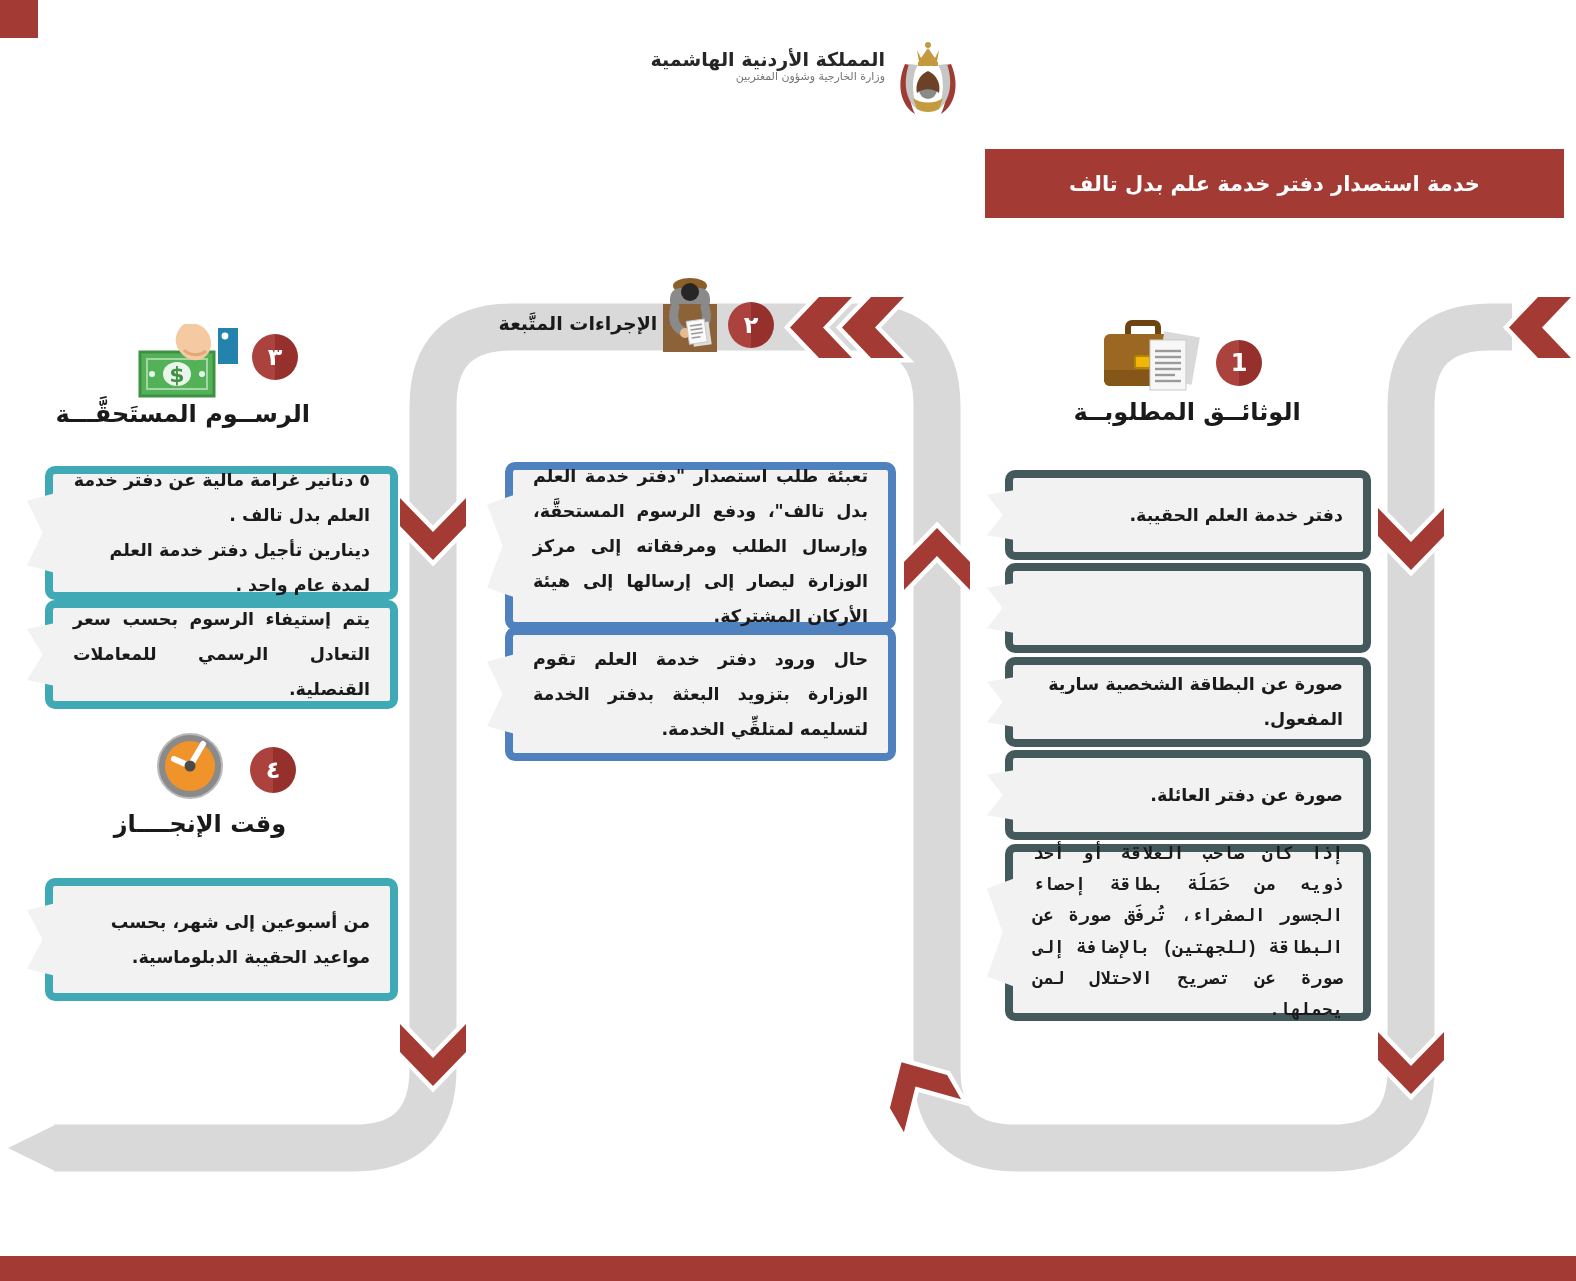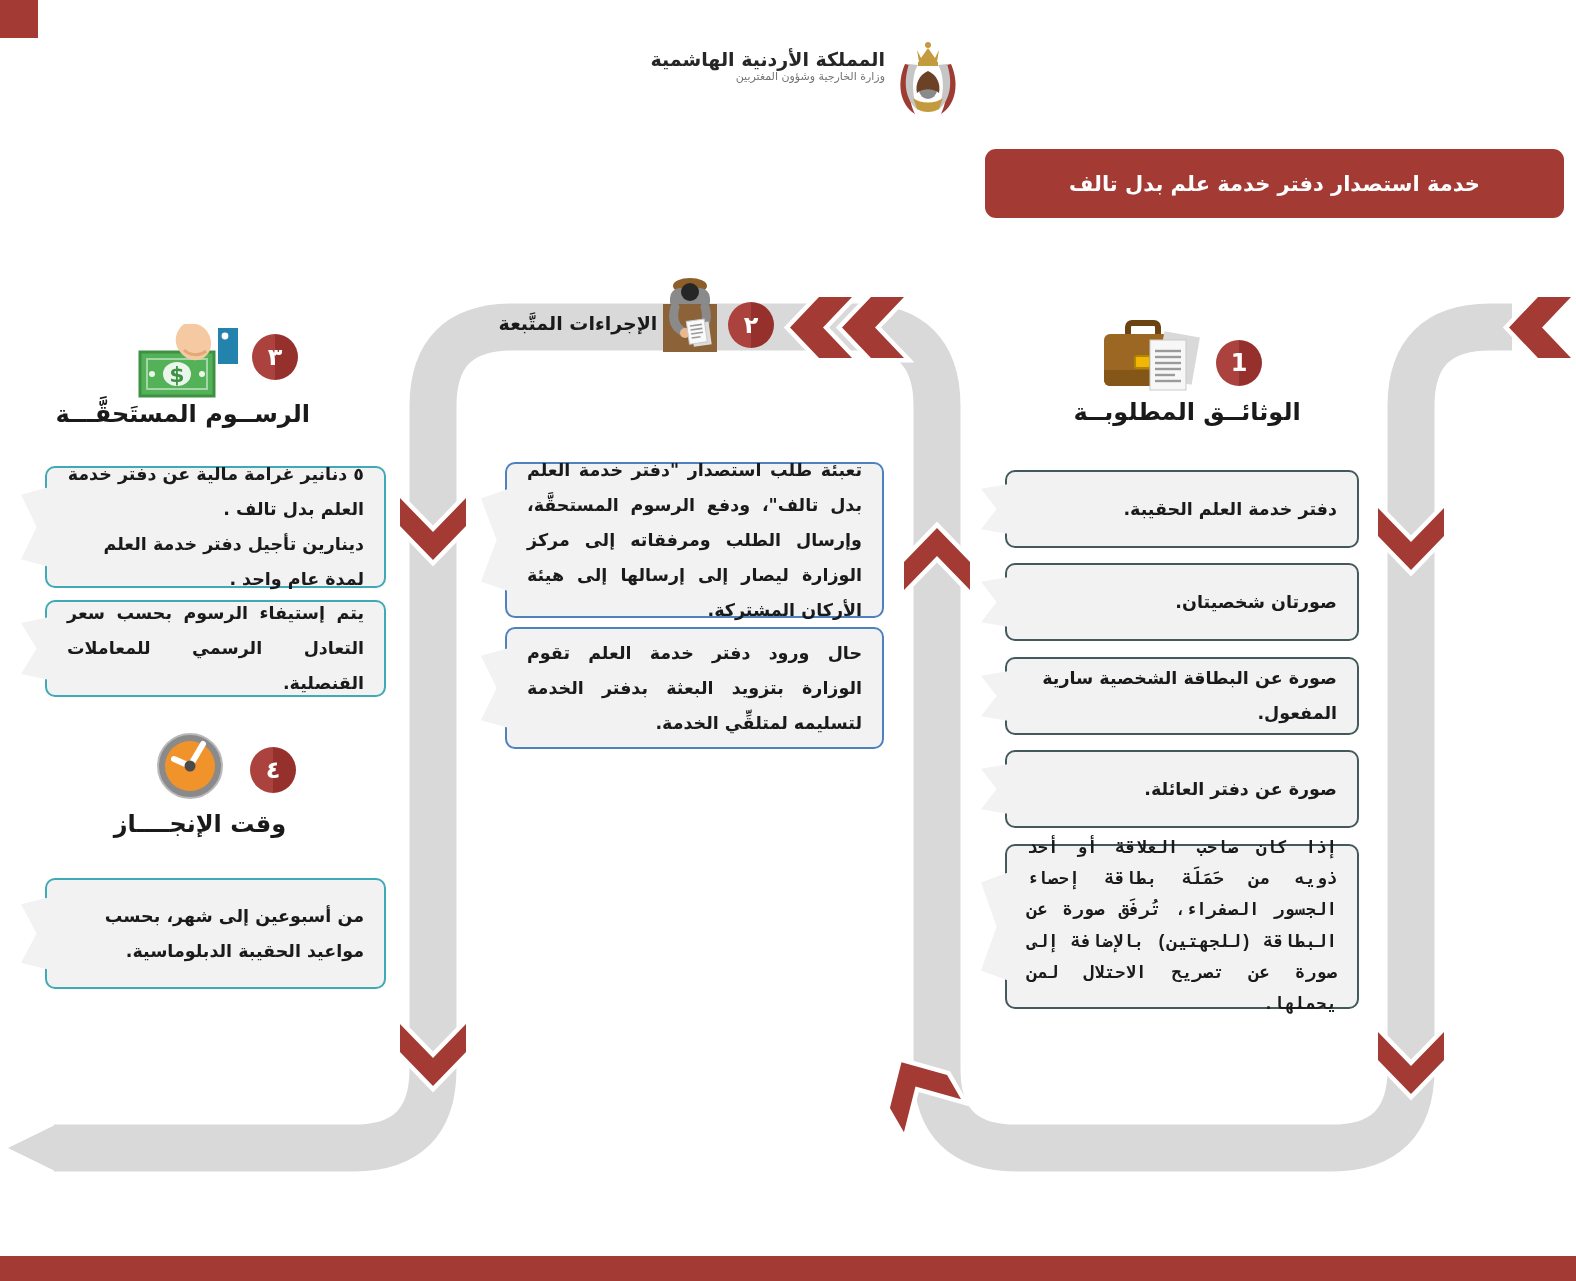--- a/index.html
+++ b/index.html
@@ -18,21 +18,21 @@
   
   #logo-text { left:600px; top:48px; width:285px; text-align:right; direction:rtl; }
   #logo-text .l1 { font-size:19px; font-weight:bold; color:#262626; }
   #logo-text .l2 { font-size:11px; color:#737373; margin-top:0; }
   #emblem { left:893px; top:38px; }
 
   
   #title-bar {
     left:985px; top:149px; width:579px; height:69px; background:#A33A34;
     color:#ffffff; font-weight:bold; font-size:21px; direction:rtl;
-    display:flex; align-items:center; justify-content:center;border-radius:11px;
+    display:flex; align-items:center; justify-content:center;
   }
 
   
   #flow-svg { left:0; top:0; }
   .chev { fill:#A33A34; stroke:#ffffff; stroke-width:9; paint-order:stroke; }
 
   
   .ncircle {
     position:absolute; width:46px; height:46px; border-radius:50%;
     background:linear-gradient(90deg,#AC423D 50%, #96302C 50%);
@@ -42,21 +42,21 @@
 
   
   .sec-label {
     position:absolute; direction:rtl; text-align:center;
     font-weight:bold; font-size:24px; color:#1a1a1a; white-space:nowrap;
   }
   #label-procedures { font-size:19px; }
 
   
   .box {
-    position:absolute; background:#F2F2F2; border:2px solid #a3a3a3;
+    position:absolute; background:#F2F2F2; border:8px solid #a3a3a3;
     border-radius:10px; display:flex; align-items:center; direction:rtl;
   }
   .box .flag {
     position:absolute; left:-26px; top:12%; height:76%; width:46px;
     background:#F2F2F2;
     clip-path:polygon(100% 0, 0 14%, 34% 50%, 0 86%, 100% 100%);
   }
   .box p {
     margin:0; width:100%; padding:6px 20px; position:relative;
     font-weight:bold; font-size:17.5px; line-height:2.0;
@@ -143,21 +143,20 @@
   </svg>
   <div class="ncircle" style="left:1216px;top:340px;">1</div>
   <div class="sec-label" style="left:1067px;top:398px;width:240px;">الوثائــق المطلوبــة</div>
 
   <div class="box doc" style="left:1005px;top:470px;width:350px;height:74px">
     <span class="flag"></span>
     <p>دفتر خدمة العلم الحقيبة.</p>
   </div>
   <div class="box doc" style="left:1005px;top:563px;width:350px;height:74px">
     <span class="flag"></span>
-    <p>صورتان شخصيتان.</p>
   </div>
   <div class="box doc" style="left:1005px;top:657px;width:350px;height:74px">
     <span class="flag"></span>
     <p>صورة عن البطاقة الشخصية سارية المفعول.</p>
   </div>
   <div class="box doc" style="left:1005px;top:750px;width:350px;height:74px">
     <span class="flag"></span>
     <p>صورة عن دفتر العائلة.</p>
   </div>
   <div class="box doc j tight" style="left:1005px;top:844px;width:350px;height:161px">

